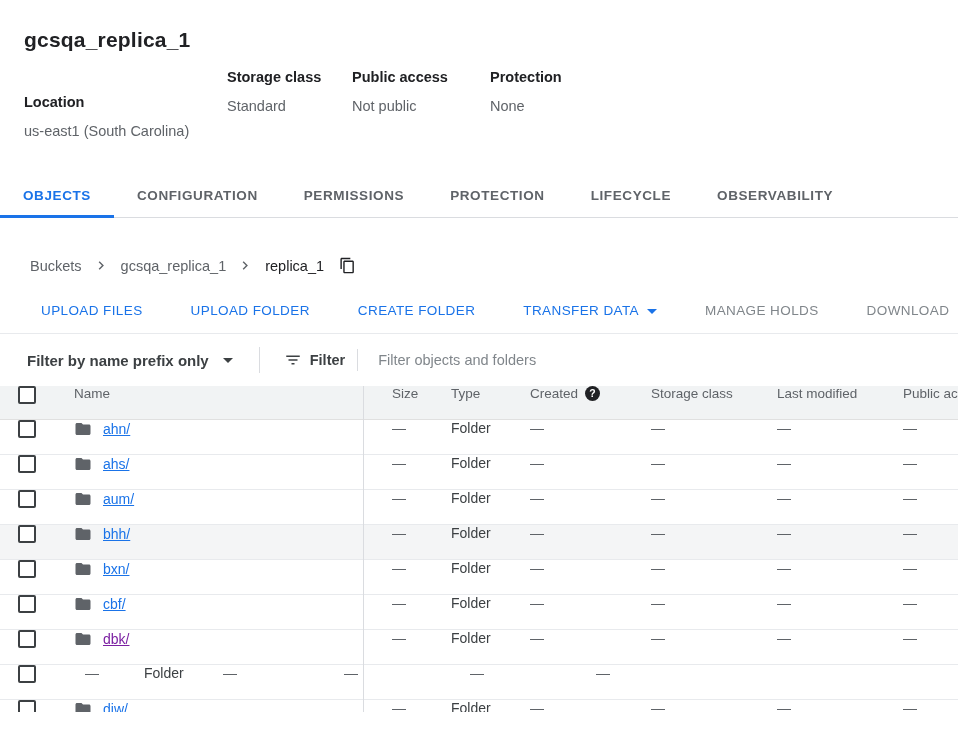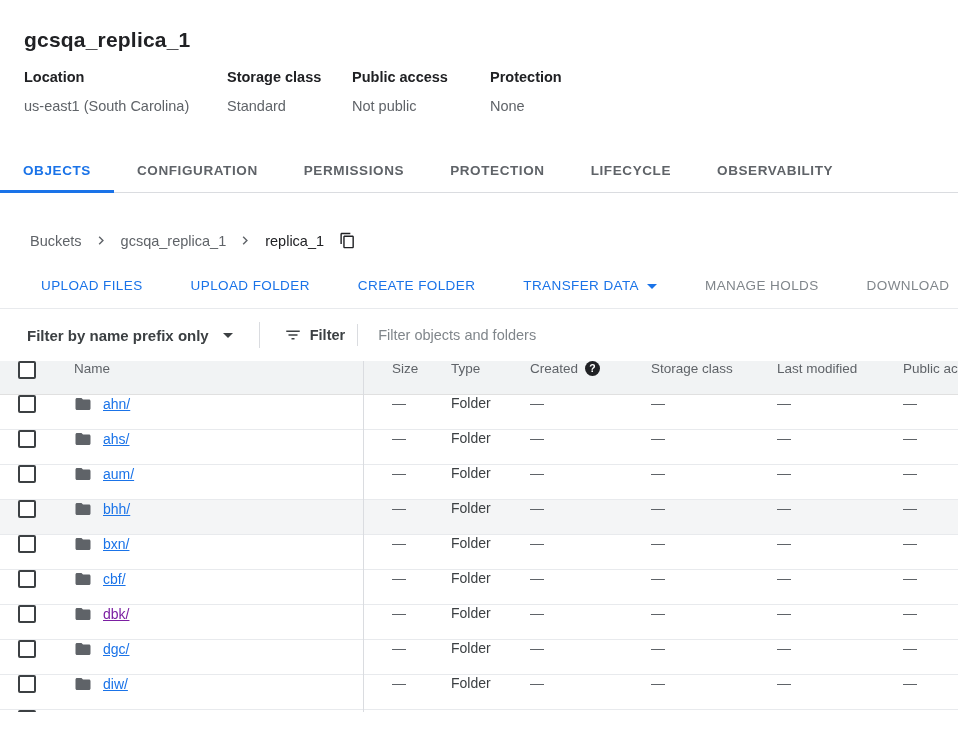--- a/index.html
+++ b/index.html
@@ -6,21 +6,21 @@
   html,body { margin:0; padding:0; background:#fff; }
   .app {
     position:relative; width:958px; height:712px; overflow:hidden;
     background:#fff; font-family:"Liberation Sans","DejaVu Sans",sans-serif;
     color:#202124;
   }
   
   .page-header { padding:27px 24px 0 24px; }
   .page-title { margin:0; font-size:21px; line-height:25px; font-weight:bold; letter-spacing:.2px; color:#202124; }
   .meta-row { display:flex; margin-top:16px; }
-  .meta-col-0 { width:203px; } .meta-col-1 { width:125px; } .meta-col-2 { width:138px; } .meta-col-3 { flex:1; }
+  .meta-col-0 { width:203px;margin-top:25px; } .meta-col-1 { width:125px; } .meta-col-2 { width:138px; } .meta-col-3 { flex:1; }
   .meta-label { font-size:14.5px; font-weight:bold; color:#202124; line-height:18px; }
   .meta-value { margin-top:11px; font-size:14.5px; color:#5f6368; line-height:18px; }
   
   .tabbar { margin-top:36px; height:42px; display:flex; border-bottom:1px solid #dadce0; }
   .tab {
     padding:0 23px; display:flex; align-items:center; cursor:pointer;
     font-size:13.5px; font-weight:bold; letter-spacing:.6px; color:#5f6368; border-bottom:3px solid transparent;
     margin-bottom:-1px;
   }
   .tab.active { color:#1a73e8; border-bottom-color:#1a73e8; }
@@ -329,28 +329,20 @@
       <div class="c-created cell-text">—</div>
       <div class="c-storage cell-text">—</div>
       <div class="c-modified cell-text">—</div>
       <div class="c-public cell-text">—</div>
     </div>
 
     <div class="trow">
       <div class="c-cb">
           <span class="checkbox"></span>
         </div>
-      <div class="c-name">
-        <span class="icon">
-            <svg width="18" height="18" viewBox="0 0 24 24" fill="#5f6368">
-              <path d="M10 4H4c-1.1 0-2 .9-2 2v12c0 1.1.9 2 2 2h16c1.1 0 2-.9 2-2V8c0-1.1-.9-2-2-2h-8l-2-2z"></path>
-            </svg>
-          </span>
-        <a class="folder-link">dgc/</a>
-      </div>
       <div class="c-size cell-text">—</div>
       <div class="c-type type-text">Folder</div>
       <div class="c-created cell-text">—</div>
       <div class="c-storage cell-text">—</div>
       <div class="c-modified cell-text">—</div>
       <div class="c-public cell-text">—</div>
     </div>
 
     <div class="trow">
       <div class="c-cb">

